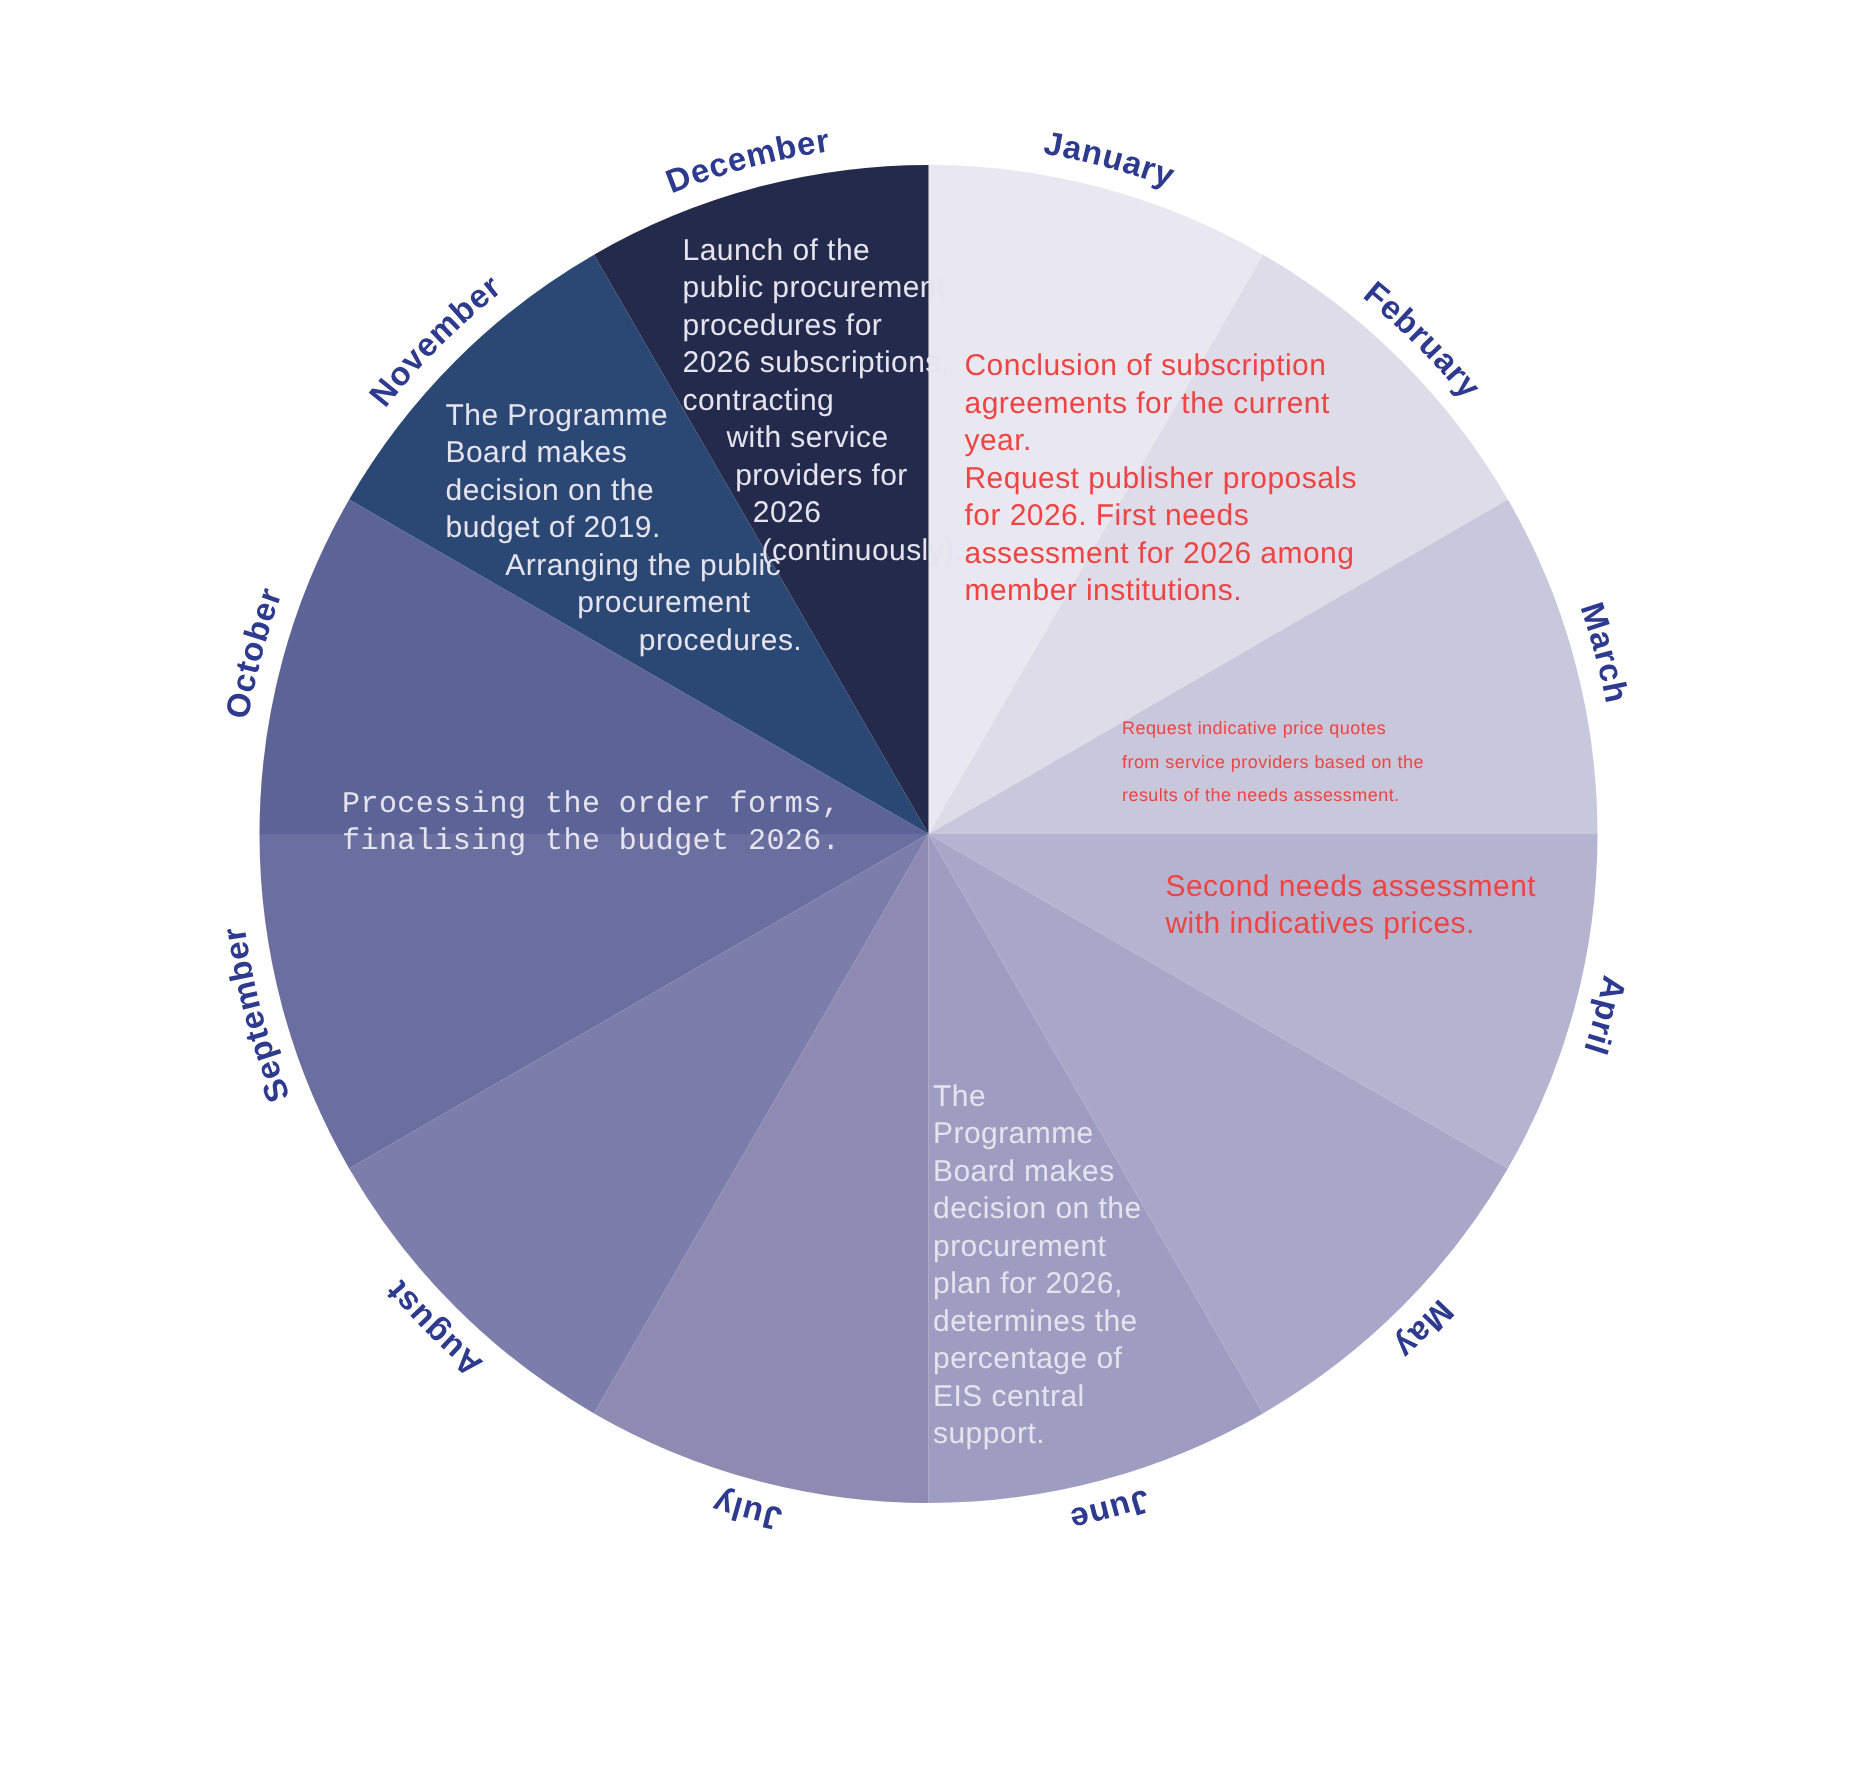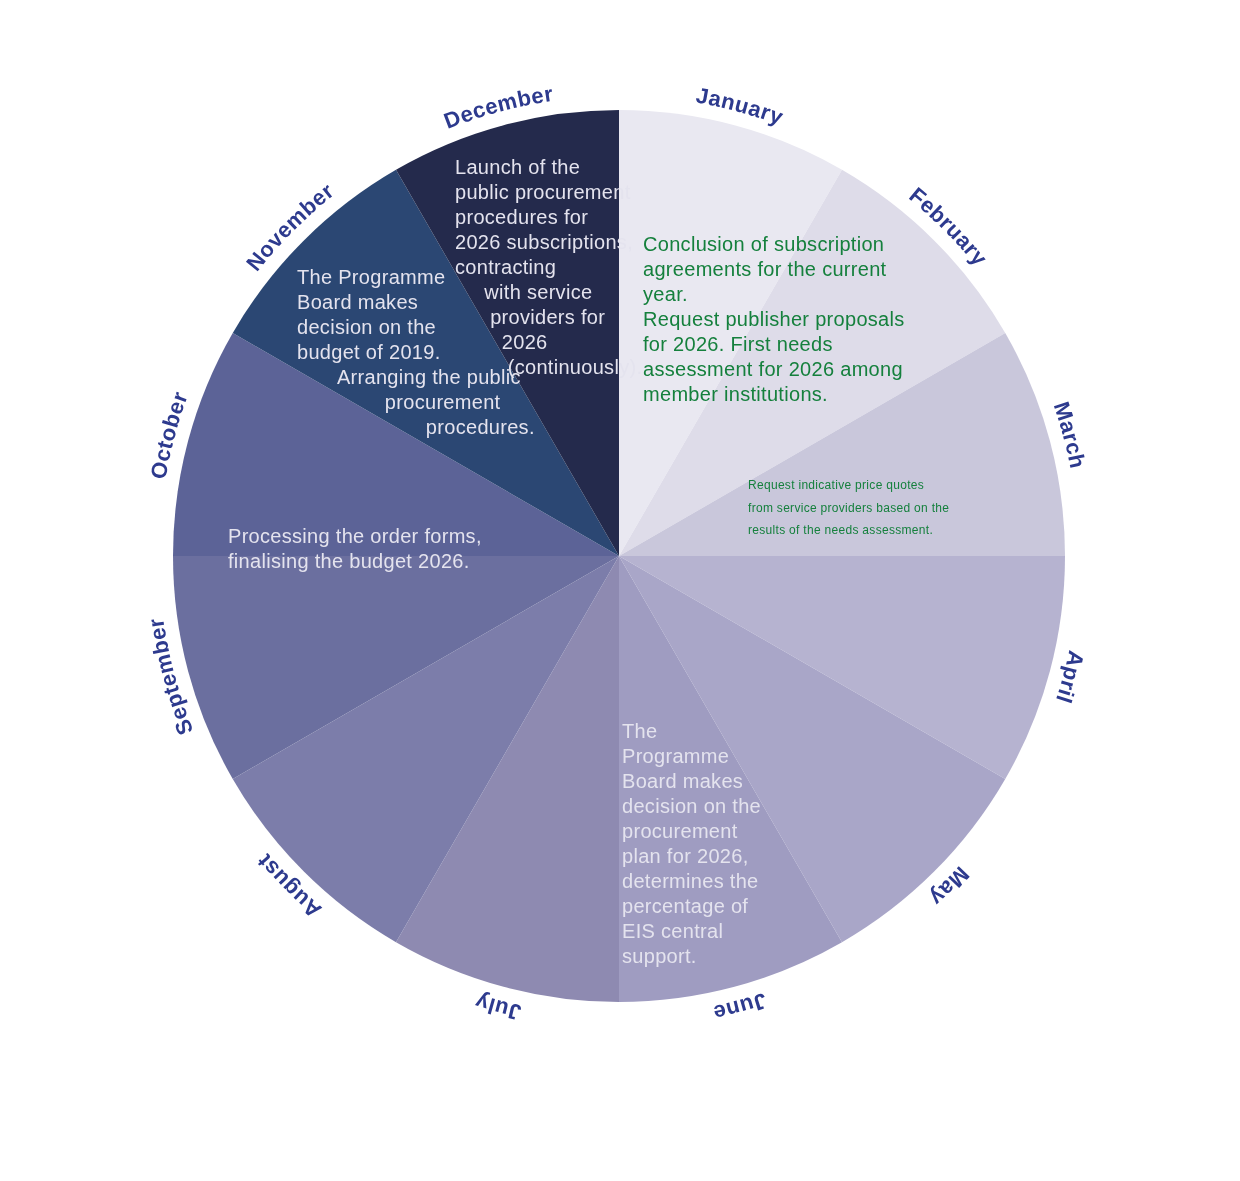--- a/index.html
+++ b/index.html
@@ -22,30 +22,30 @@
   }
 
   .note {
     position: absolute;
     white-space: pre;
     font-size: 20px;
     line-height: 25px;
     letter-spacing: 0.3px;
     pointer-events: none;
   }
-  .note.dark  { color: #15803d; }
+  .note.dark  { color: #ef4444; }
   .note.light { color: #e4e3ee; }
 
   .n-janfeb { left: 643px; top: 232px; }
   .n-mar    { left: 748px; top: 474px; font-size: 12px; line-height: 22.5px; }
   .n-apr    { left: 777px; top: 579px; }
   .n-may    { left: 785px; top: 733px; }
   .n-jun    { left: 622px; top: 719px; }
   .n-julaug { left: 345px; top: 750px; }
-  .n-sepoct { left: 228px; top: 524px; }
+  .n-sepoct { left: 228px; top: 524px; font-family: Liberation Mono, monospace; }
   .n-nov    { left: 297px; top: 265px; }
   .n-dec    { left: 455px; top: 155px; }
 </style>
 </head>
 <body>
 
 <div class="stage">
 
   <svg id="pie-svg" width="1240" height="1181" viewBox="0 0 1240 1181" xmlns="http://www.w3.org/2000/svg" xmlns:xlink="http://www.w3.org/1999/xlink">
       <path d="M 619 556 L 619.00 110.00 A 446 446 0 0 1 842.00 169.75 Z" fill="#e9e8f1"></path>
@@ -80,20 +80,22 @@
 year.
 Request publisher proposals
 for 2026. First needs
 assessment for 2026 among
 member institutions.</div>
 
   <div class="note dark n-mar">Request indicative price quotes
 from service providers based on the
 results of the needs assessment.</div>
 
+  <div class="note dark n-apr">Second needs assessment
+with indicatives prices.</div>
 
 
   <div class="note light n-jun">The
 Programme
 Board makes
 decision on the
 procurement
 plan for 2026,
 determines the
 percentage of

